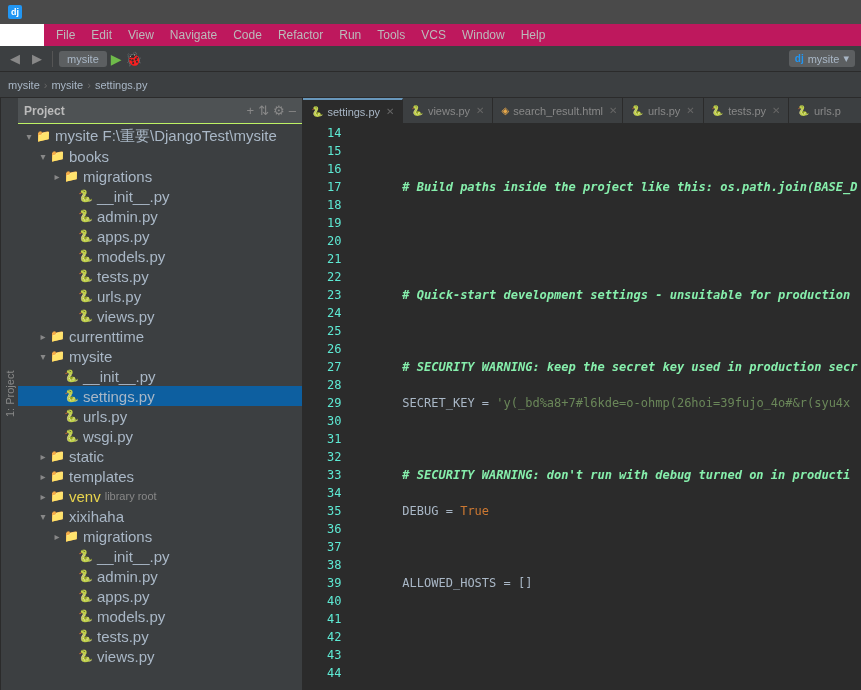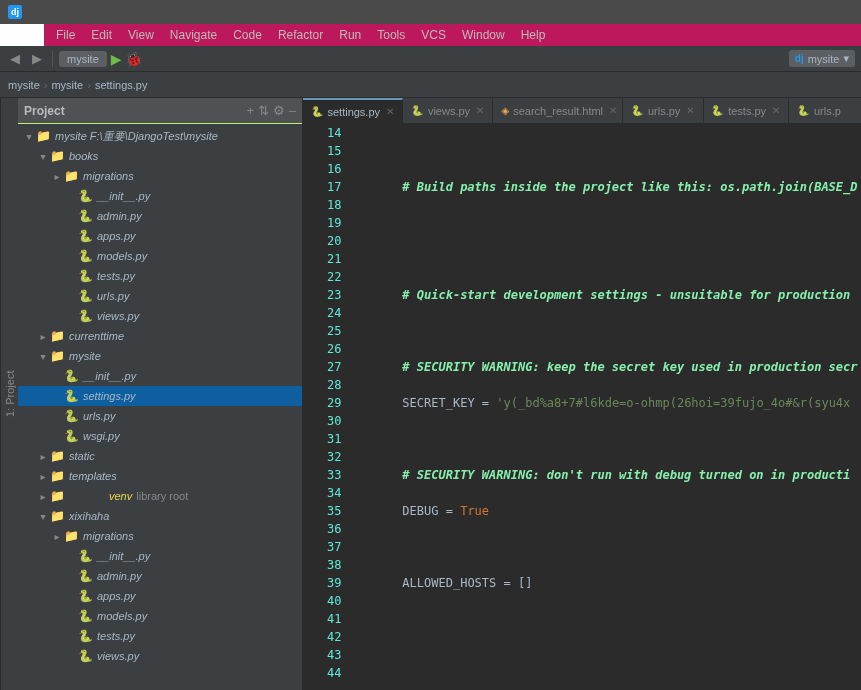--- a/index.html
+++ b/index.html
@@ -38,21 +38,21 @@
     
     .file-tree { flex: 1; overflow-y: auto; overflow-x: hidden; padding: 2px 0; }
     .file-tree::-webkit-scrollbar { width: 6px; }
     .file-tree::-webkit-scrollbar-track { background: #3c3f41; }
     .file-tree::-webkit-scrollbar-thumb { background: #5a5d5f; }
 
     .tree-item { display: flex; align-items: center; padding: 1px 0; cursor: pointer; white-space: nowrap; height: 20px; }
     .tree-item.selected { background: #0d5fa0; }
     .tree-item .arrow { width: 14px; flex-shrink: 0; text-align: center; color: #888; font-size: 10px; }
     .tree-item .item-icon { width: 16px; flex-shrink: 0; font-size: 12px; margin-right: 3px; }
-    .tree-item .item-name { color: #a9b7c6; font-size: 11px; font-style: italic; }
+    .tree-item .item-name { color: #a9b7c6; font-size: 15px; }
 
     
     .folder-icon { color: #e8d44d; }
     .py-icon { color: #6897bb; }
 
     
     .editor-area { flex: 1; display: flex; flex-direction: column; background: #2b2b2b; }
 
     
     .tabs-bar { display: flex; background: #3c3f41; height: 26px; overflow: hidden; border-bottom: 1px solid #2b2b2b; }
@@ -243,21 +243,21 @@
 
         <div class="tree-item" style="padding-left:18px;">
           <span class="arrow">▸</span>
           <span class="item-icon folder-icon">📁</span>
           <span class="item-name">templates</span>
         </div>
 
         <div class="tree-item" style="padding-left:18px;">
           <span class="arrow">▸</span>
           <span class="item-icon folder-icon">📁</span>
-          <span class="item-name" style="color:#e8d44d;margin-left:40px;">venv</span>
+          <span class="item-name" style="color:#e8d44d;">venv</span>
           <span style="color:#888;font-size:11px;margin-left:4px;"> library root</span>
         </div>
 
         <div class="tree-item" style="padding-left:18px;">
           <span class="arrow">▾</span>
           <span class="item-icon folder-icon">📁</span>
           <span class="item-name">xixihaha</span>
         </div>
 
         <div class="tree-item" style="padding-left:32px;">

